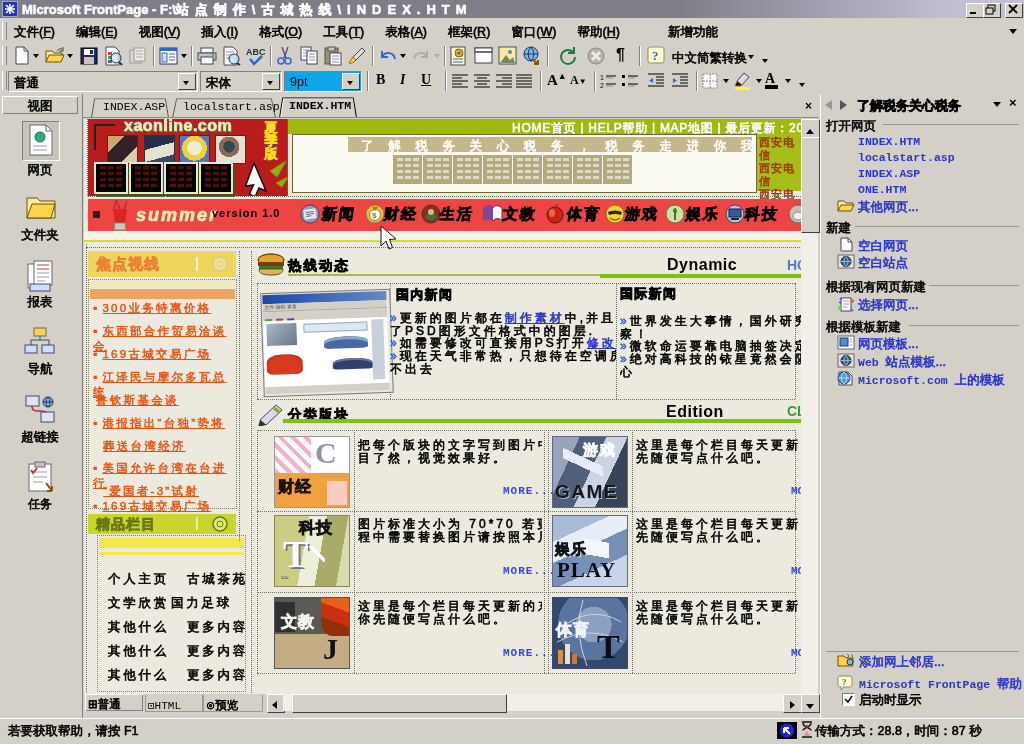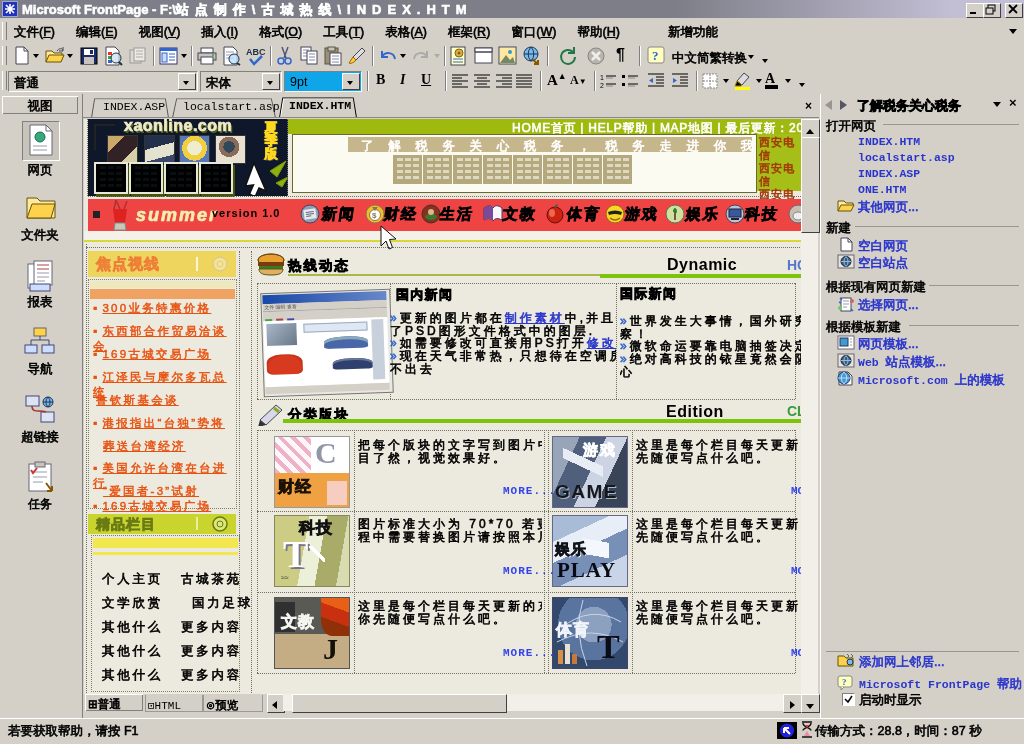--- a/index.html
+++ b/index.html
@@ -353,21 +353,21 @@
 <div class="ab" style="left:62px;top:601px;width:56px;height:16px;border:1px solid #999;border-top:none"><span class="mono" style="font-size:11px;margin-left:2px">⊡HTML</span></div>
 <div class="ab" style="left:120px;top:601px;width:58px;height:16px;border:1px solid #999;border-top:none"><span class="s" style="font-size:11.5px;margin-left:2px">⊙预览</span></div>
 <div class="ab out" style="left:184px;top:600px;width:16px;height:17px"><div class="arw" style="margin:4px 0 0 4px;border-top:4px solid transparent;border-bottom:4px solid transparent;border-right:5px solid #000"></div></div>
 <div class="ab" style="left:200px;top:600px;width:517px;height:17px;background:#f1efe7"></div>
 <div class="ab out" style="left:209px;top:600px;width:213px;height:17px"></div>
 <div class="ab out" style="left:700px;top:600px;width:17px;height:17px"><div class="arw" style="margin:4px 0 0 6px;border-top:4px solid transparent;border-bottom:4px solid transparent;border-left:5px solid #000"></div></div>
 <div class="ab out" style="left:718px;top:600px;width:17px;height:17px"><div class="arw" style="margin:6px 0 0 4px;border-left:4px solid transparent;border-right:4px solid transparent;border-top:5px solid #000"></div></div>
 
 <div id="page" class="ab" style="left:1px;top:25px;width:717px;height:575px;overflow:hidden;background:#eceade">
 
-<div class="ab" style="left:4px;top:0;width:200px;height:77px;background:#0f172a">
+<div class="ab" style="left:4px;top:0;width:200px;height:77px;background:#b91c1c">
 <svg class="ab" style="left:6px;top:5px" width="22" height="28">
           <path d="M1 26 V1 h20" stroke="#222" stroke-width="2" fill="none"></path>
         </svg>
 <div class="ab" style="left:36px;top:-2px;font-size:16px;font-weight:bold;color:#f0ebc8;letter-spacing:.5px;text-shadow:1.5px 1.5px 0 #55661a;-webkit-text-stroke:.7px #f0ebc8">xaonline.com</div>
 <div class="ab" style="left:19px;top:16px;width:31px;height:29px;border:1px solid #333;background:linear-gradient(135deg,#caa86a 0 30%,#332225 30% 70%,#d8cfa8 70%);box-sizing:border-box"></div>
 <div class="ab" style="left:56px;top:16px;width:31px;height:29px;border:1px solid #333;background:linear-gradient(165deg,#23304c 0 40%,#e3e2ce 40% 75%,#3b4668 75%);box-sizing:border-box"></div>
 <div class="ab" style="left:91px;top:16px;width:31px;height:29px;border:1px solid #333;background:radial-gradient(circle at 50% 45%,#f0ecd0 0 35%,#f0d040 35% 60%,#5878b8 60%);box-sizing:border-box"></div>
 <div class="ab" style="left:127px;top:16px;width:31px;height:29px;border:1px solid #333;background:radial-gradient(ellipse at 45% 40%,#304858 0 25%,#8a6a58 25% 45%,#e8e0d0 45%);box-sizing:border-box"></div>
 <svg class="ab" style="left:140px;top:20px" width="60" height="56">
           <path d="M42 32 l16 -10 -9 16 z" fill="#8fae10" stroke="#7a9a08"></path>
@@ -492,24 +492,24 @@
 </div>
 </div>
 <div class="ab" style="left:4px;top:395px;width:148px;height:20px;background:#c9d42f">
 <div class="ab sb" style="left:8px;top:2px;font-size:14px;color:#6a7a14;letter-spacing:1px">精品栏目</div>
 <div class="ab" style="left:108px;top:3px;width:2px;height:13px;background:#e8f0a0"></div>
 <svg class="ab" style="left:124px;top:2px" width="16" height="16">
           <circle cx="8" cy="8" r="7" fill="#dde87a" stroke="#6a7a14" stroke-width="1.5"></circle>
           <circle cx="8" cy="8" r="3" fill="none" stroke="#6a7a14"></circle>
         </svg>
 </div>
-<div class="ab dot" style="left:7px;top:416px;width:147px;height:155px">
+<div class="ab dot" style="left:13px;top:416px;width:147px;height:155px">
 <div class="ab" style="left:1px;top:2px;width:145px;height:10px;background:#f2e74e"></div>
 <div class="ab" style="left:1px;top:16px;width:145px;height:3px;background:#f2e74e"></div>
-<div class="ab s" style="left:10px;top:31px;font-size:12.5px;line-height:24px;letter-spacing:.22em;white-space:nowrap">个人主页<span style="margin-left:18px">古城茶苑</span><br>文学欣赏<span style="margin-left:29px">国力足球</span><br>其他什么<span style="margin-left:18px">更多内容</span><br>其他什么<span style="margin-left:18px">更多内容</span><br>其他什么<span style="margin-left:18px">更多内容</span></div>
+<div class="ab s" style="left:10px;top:31px;font-size:12.5px;line-height:24px;letter-spacing:.22em;white-space:nowrap">个人主页<span style="margin-left:18px">古城茶苑</span><br>文学欣赏<span style="margin-left:2px">国力足球</span><br>其他什么<span style="margin-left:18px">更多内容</span><br>其他什么<span style="margin-left:18px">更多内容</span><br>其他什么<span style="margin-left:18px">更多内容</span></div>
 </div>
 
 <svg class="ab" style="left:172px;top:133px" width="30" height="25">
         <ellipse cx="15" cy="8" rx="13" ry="6" fill="#e8a030" stroke="#552"></ellipse>
         <ellipse cx="15" cy="8" rx="13" ry="6" fill="none" stroke="#774411"></ellipse>
         <rect x="2" y="10" width="26" height="4" fill="#7a3a10"></rect>
         <rect x="3" y="14" width="24" height="3" fill="#3a7a20"></rect>
         <path d="M3 17 h24 c0 4 -3 6 -12 6 c-9 0 -12 -2 -12 -6 z" fill="#e0b060" stroke="#552"></path>
       </svg>
 <div class="ab sb s" style="left:204px;top:138px;font-size:13.5px;letter-spacing:.15em">热线动态</div>

